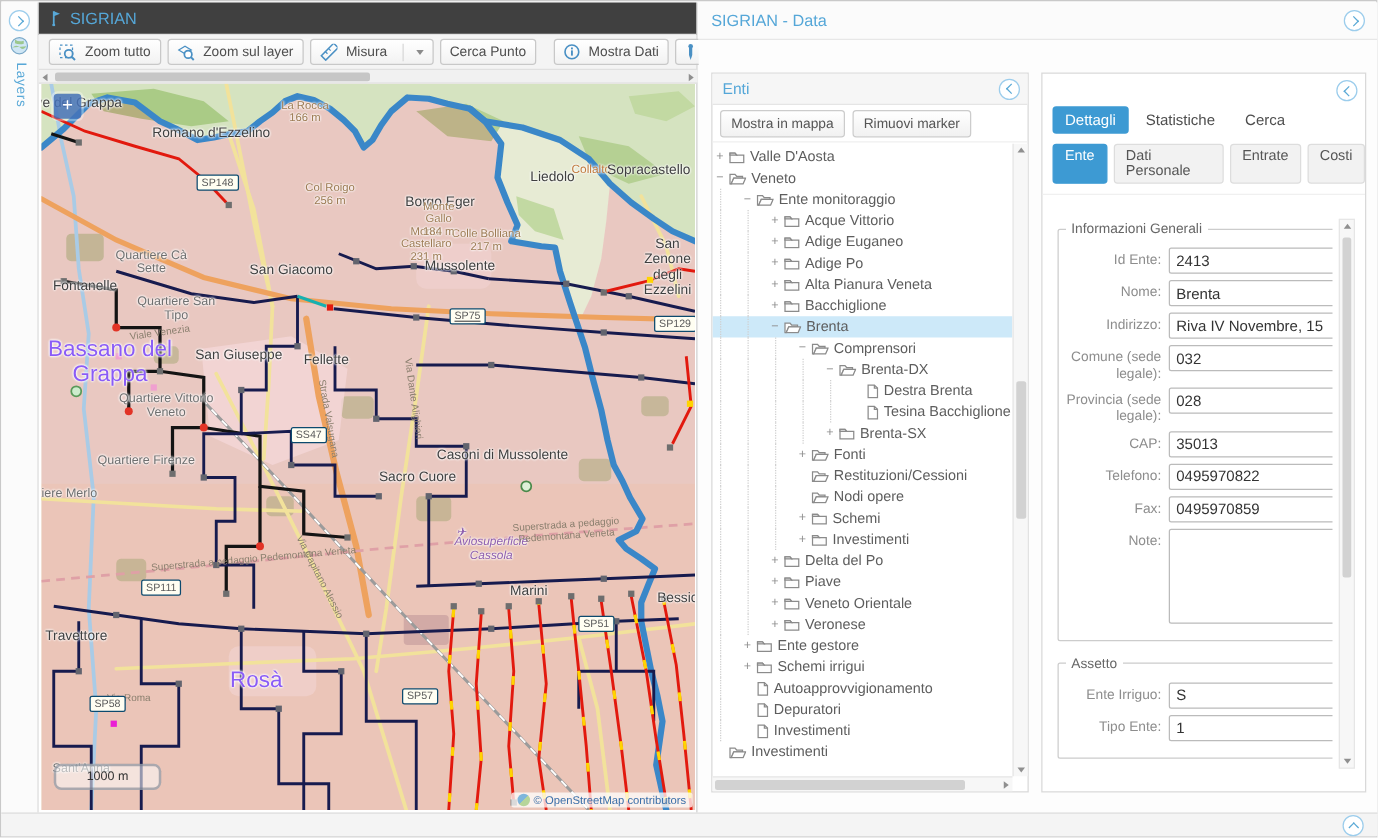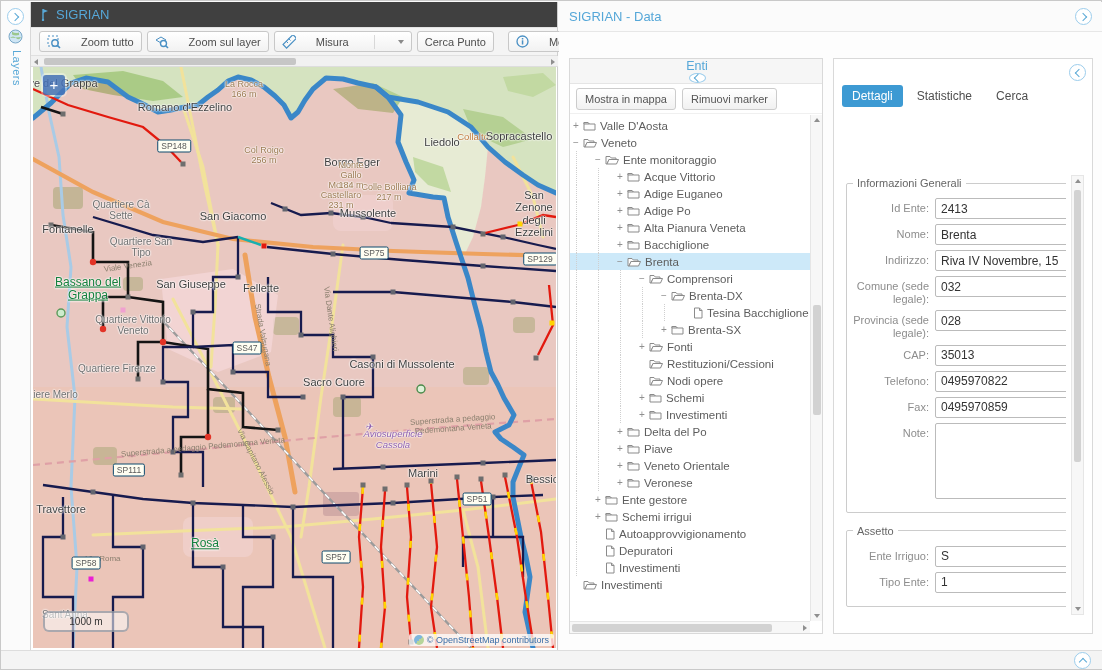--- a/index.html
+++ b/index.html
@@ -16,57 +16,57 @@
   .chev.up    { transform:rotate(-135deg); margin-top:3px; }
   #rail .circle-btn { margin:6px auto 4px auto; }
   #rail-globe { display:block; margin:2px auto; }
   #rail-layers { writing-mode:vertical-rl; color:#58a8d7; font-size:11px; letter-spacing:.5px; margin:6px auto 0 auto; display:block; width:14px; }
 
   
   #map-panel { position:absolute; left:30px; top:1px; width:527px; height:650px; background:#fff; border-right:1px solid #cfcfcf; }
   #map-header { height:26px; background:#404040; border-bottom:1px solid #e3e3e3; display:flex; align-items:center; padding-left:8px; gap:6px; }
   .panel-title { color:#55a7d8; font-size:13px; }
   #toolbar { height:28px; background:#f4f4f4; border-bottom:1px solid #e0e0e0; display:flex; align-items:center; padding-left:8px; gap:5px; }
-  .tbtn { display:flex; align-items:center; gap:20px; height:21px; padding:0 7px; background:linear-gradient(#ffffff,#f2f2f2); border:1px solid #c8c8c8; border-radius:3px; font-size:11px; color:#4e4e4e; white-space:nowrap; cursor:pointer; }
+  .tbtn { display:flex; align-items:center; gap:7px; height:21px; padding:0 7px; background:linear-gradient(#ffffff,#f2f2f2); border:1px solid #c8c8c8; border-radius:3px; font-size:11px; color:#4e4e4e; white-space:nowrap; cursor:pointer; }
   .tbtn svg { flex:none; }
   .tsep { width:1px; height:18px; background:#d4d4d4; margin:0 2px; }
   .caret { width:0; height:0; border-left:3.5px solid transparent; border-right:3.5px solid transparent; border-top:4px solid #8a8a8a; margin-left:3px; }
   .caret-div { width:1px; height:14px; background:#d8d8d8; margin-left:5px; }
 
   .hscroll { position:relative; height:11px; background:#f1f1f1; border-bottom:1px solid #ddd; }
   .hscroll .thumb { position:absolute; top:2px; height:7px; background:#c6c6c6; border-radius:2px; }
   .arr { position:absolute; width:0; height:0; }
   .arr.l { left:3px; top:3px; border-top:3px solid transparent; border-bottom:3px solid transparent; border-right:4px solid #8f8f8f; }
   .arr.r { right:3px; top:3px; border-top:3px solid transparent; border-bottom:3px solid transparent; border-left:4px solid #8f8f8f; }
   .arr.u { left:3px; top:3px; border-left:3px solid transparent; border-right:3px solid transparent; border-bottom:4px solid #8f8f8f; }
   .arr.d { left:3px; bottom:3px; border-left:3px solid transparent; border-right:3px solid transparent; border-top:4px solid #8f8f8f; }
 
   #map-wrap { position:relative; width:523px; height:581px; margin-left:2px; overflow:hidden; background:#f1eee4; }
   #map-labels { position:absolute; left:0; top:0; width:523px; height:581px; pointer-events:none; overflow:hidden; }
   .mlabel { position:absolute; transform:translate(-50%,-50%); white-space:pre-line; text-align:center; line-height:1.12; text-shadow:0 0 2px #fff,0 0 2px #fff,0 0 2px #fff; }
   .mlabel.town { font-size:11px; color:#3f3f3f; }
-  .mlabel.bigtown { font-size:12px; color:#15803d;text-decoration:underline; }
+  .mlabel.bigtown { font-size:18px; color:#8b5cf6; }
   .mlabel.quarter { font-size:10px; color:#6f6f6f; }
   .mlabel.peak { font-size:9px; color:#9c7a52; }
   .mlabel.orangetown { font-size:9.5px; color:#c07a3e; }
   .mlabel.air { font-size:9.5px; color:#8e5fae; font-style:italic; }
   .mlabel.roadname { font-size:8px; color:#8a7f6e; text-shadow:none; }
   .badge { position:absolute; transform:translate(-50%,-50%); background:#fffef2; border:1px solid #0c4a6e; border-radius:2px; font-size:8.5px; color:#5a5a5a; padding:0px 3px; line-height:11px; }
   #zoomctl { position:absolute; left:10px; top:8px; width:22px; height:20px; background:rgba(70,115,185,.85); border-radius:3px; color:#fff; font-size:15px; text-align:center; line-height:19px; box-shadow:0 0 0 2px rgba(255,255,255,.35); }
   #scalebar { position:absolute; left:10px; bottom:16px; width:86px; height:21px; background:rgba(252,252,252,.55); border:2px solid rgba(110,120,135,.55); border-radius:6px; font-size:10px; color:#333; text-align:center; line-height:17px; }
   #attrib { position:absolute; right:2px; bottom:2px; background:rgba(255,255,255,.75); font-size:9px; color:#3a6ea8; padding:1px 5px; display:flex; align-items:center; gap:3px; border-radius:2px; }
   #attrib .osm-logo { width:10px; height:10px; border-radius:50%; background:linear-gradient(135deg,#7fb6dc 50%,#b6d59a 50%); display:inline-block; }
 
   
   #right-panel { position:absolute; left:558px; top:1px; width:543px; height:650px; background:#fdfdfd; }
   #right-header { height:30px; border-bottom:1px solid #e7e7e7; background:#fbfbfb; display:flex; align-items:center; padding:0 10px; justify-content:space-between; }
 
   .card { position:absolute; background:#fff; border:1px solid #d9d9d9; }
   #enti-card { left:10px; top:56px; width:254px; height:576px; }
-  #enti-header { height:25px; background:#f6f6f6; border-bottom:1px solid #e5e5e5; display:flex; align-items:center; justify-content:space-between; padding:0 6px 0 8px;flex-direction:column; }
+  #enti-header { height:25px; background:#f6f6f6; border-bottom:1px solid #e5e5e5; display:flex; align-items:center; justify-content:space-between; padding:0 6px 0 8px; }
   #enti-header .panel-title { font-size:12.5px; }
   #enti-btns { height:30px; display:flex; align-items:center; gap:6px; padding-left:6px; border-bottom:1px solid #f0f0f0; }
   .gbtn { height:22px; padding:0 8px; font-size:11px; color:#555; background:linear-gradient(#fff,#f1f1f1); border:1px solid #ccc; border-radius:3px; cursor:pointer; }
   #tree { position:absolute; left:0; top:56px; right:12px; bottom:12px; overflow:hidden; padding-top:2px; }
   .trow { height:17px; display:flex; align-items:center; font-size:11.5px; color:#5d5d5d; white-space:nowrap; }
   .trow.sel { background:#cde9f9; }
   .guide { flex:none; width:16px; height:17px; border-left:1px dotted #cfcfcf; margin-left:6px; }
   .expander { flex:none; width:12px; text-align:center; color:#8f8f8f; font-size:10px; line-height:17px; }
   .ticon { flex:none; margin:0 4px 0 1px; display:flex; }
   #tree-vscroll { position:absolute; right:0; top:56px; bottom:12px; width:12px; background:#f7f7f7; border-left:1px solid #e6e6e6; }
@@ -373,21 +373,21 @@
         <rect x="516.5" y="253.5" width="5" height="5" fill="#ffd400"></rect>
         <rect x="59.5" y="215.5" width="5" height="5" fill="#f0a0d0"></rect>
         <rect x="87.5" y="240.5" width="5" height="5" fill="#f0a0d0"></rect>
         <circle cx="28" cy="246" r="4" fill="#cdeccd" stroke="#5a9a5a" stroke-width="1.4"></circle>
         <circle cx="388" cy="322" r="4" fill="#def0d8" stroke="#4a8a4a" stroke-width="1.4"></circle>
         <rect x="55.5" y="509.5" width="5" height="5" fill="#ea1fd4"></rect>
       </svg>
 
       <div id="map-labels">
           <div class="mlabel town" style="left: 30px; top: 16px;">ve del Grappa</div>
-          <div class="mlabel town" style="left: 152px; top: 40px;">Romano d'Ezzelino</div>
+          <div class="mlabel town" style="left: 136px; top: 40px;">Romano d'Ezzelino</div>
           <div class="mlabel town" style="left: 319px; top: 95px;">Borgo Eger</div>
           <div class="mlabel town" style="left: 409px; top: 75px;">Liedolo</div>
           <div class="mlabel orangetown" style="left: 440px; top: 70px;">Collalto</div>
           <div class="mlabel town" style="left: 486px; top: 69px;">Sopracastello</div>
           <div class="mlabel town" style="left: 501px; top: 147px;">San Zenone
 degli Ezzelini</div>
           <div class="mlabel peak" style="left: 211px; top: 22px;">La Rocca
 166 m</div>
           <div class="mlabel peak" style="left: 231px; top: 88px;">Col Roigo
 256 m</div>
@@ -425,21 +425,21 @@
           <div class="mlabel town" style="left: 512px; top: 412px;">Bessica</div>
           <div class="mlabel quarter" style="left: 32px; top: 548px;">Sant'Anna</div>
           <div class="mlabel roadname" style="left: 170px; top: 381px; transform: translate(-50%, -50%) rotate(-5deg);">Superstrada a pedaggio Pedemontana Veneta</div>
           <div class="mlabel roadname" style="left: 420px; top: 358px; transform: translate(-50%, -50%) rotate(-4deg);">Superstrada a pedaggio Pedemontana Veneta</div>
           <div class="mlabel roadname" style="left: 229px; top: 268px; transform: translate(-50%, -50%) rotate(80deg);">Strada Valsugana</div>
           <div class="mlabel roadname" style="left: 222px; top: 395px; transform: translate(-50%, -50%) rotate(63deg);">Via Capitano Alessio</div>
           <div class="mlabel roadname" style="left: 297px; top: 252px; transform: translate(-50%, -50%) rotate(82deg);">Via Dante Alighieri</div>
           <div class="mlabel roadname" style="left: 95px; top: 200px; transform: translate(-50%, -50%) rotate(-8deg);">Viale Venezia</div>
           <div class="mlabel roadname" style="left: 70px; top: 492px;">Via Roma</div>
           <span class="badge" style="left: 141px; top: 79px;">SP148</span>
-          <span class="badge" style="left: 341px; top: 186px;">SP75</span>
+          <span class="badge" style="left: 341px; top: 186px; text-decoration: underline;">SP75</span>
           <span class="badge" style="left: 214px; top: 281px;">SS47</span>
           <span class="badge" style="left: 507px; top: 192px;">SP129</span>
           <span class="badge" style="left: 96px; top: 403px;">SP111</span>
           <span class="badge" style="left: 303px; top: 490px;">SP57</span>
           <span class="badge" style="left: 53px; top: 496px;">SP58</span>
           <span class="badge" style="left: 444px; top: 432px;">SP51</span>
         </div>
       <div id="zoomctl">+</div>
       <div id="scalebar">1000 m</div>
       <div id="attrib">
@@ -605,20 +605,35 @@
             <span class="guide"></span>
             <span class="guide"></span>
             <span class="guide"></span>
             <span class="expander"></span>
             <span class="ticon">
               <svg width="10" height="12" viewBox="0 0 10 12">
                 <path d="M1.5,1 h5 l2.5,2.5 V11 H1.5 Z" fill="#fff" stroke="#8b8b8b"></path>
                 <path d="M6.5,1 v2.5 h2.5" fill="none" stroke="#8b8b8b"></path>
               </svg>
             </span>
+            <span>Destra Brenta</span>
+          </div>
+          <div class="trow">
+            <span class="guide"></span>
+            <span class="guide"></span>
+            <span class="guide"></span>
+            <span class="guide"></span>
+            <span class="guide"></span>
+            <span class="expander"></span>
+            <span class="ticon">
+              <svg width="10" height="12" viewBox="0 0 10 12">
+                <path d="M1.5,1 h5 l2.5,2.5 V11 H1.5 Z" fill="#fff" stroke="#8b8b8b"></path>
+                <path d="M6.5,1 v2.5 h2.5" fill="none" stroke="#8b8b8b"></path>
+              </svg>
+            </span>
             <span>Tesina Bacchiglione</span>
           </div>
           <div class="trow">
             <span class="guide"></span>
             <span class="guide"></span>
             <span class="guide"></span>
             <span class="guide"></span>
             <span class="expander">+</span>
             <span class="ticon">
               <svg width="13" height="11" viewBox="0 0 13 11">
@@ -820,20 +835,26 @@
 
     <div id="details-card" class="card">
       <span id="details-collapse" class="circle-btn">
           <span class="chev left"></span>
         </span>
       <div id="tabs">
           <span class="tab active">Dettagli</span>
           <span class="tab">Statistiche</span>
           <span class="tab">Cerca</span>
         </div>
+      <div id="subtabs">
+          <span class="subtab active">Ente</span>
+          <span class="subtab">Dati Personale</span>
+          <span class="subtab">Entrate</span>
+          <span class="subtab">Costi</span>
+        </div>
       <div id="form-area">
           <fieldset>
             <legend>Informazioni Generali</legend>
             <div class="frow">
               <label class="flabel">Id Ente:</label>
               <input class="finput" value="2413" style="">
             </div>
             <div class="frow">
               <label class="flabel">Nome:</label>
               <input class="finput" value="Brenta" style="">

